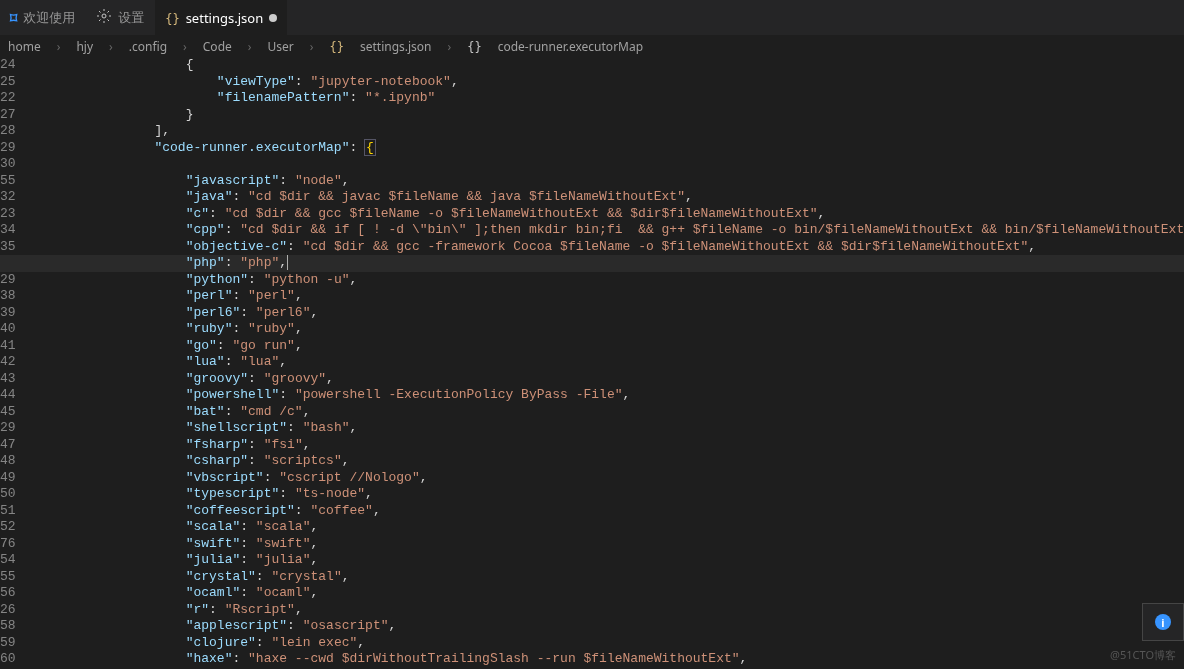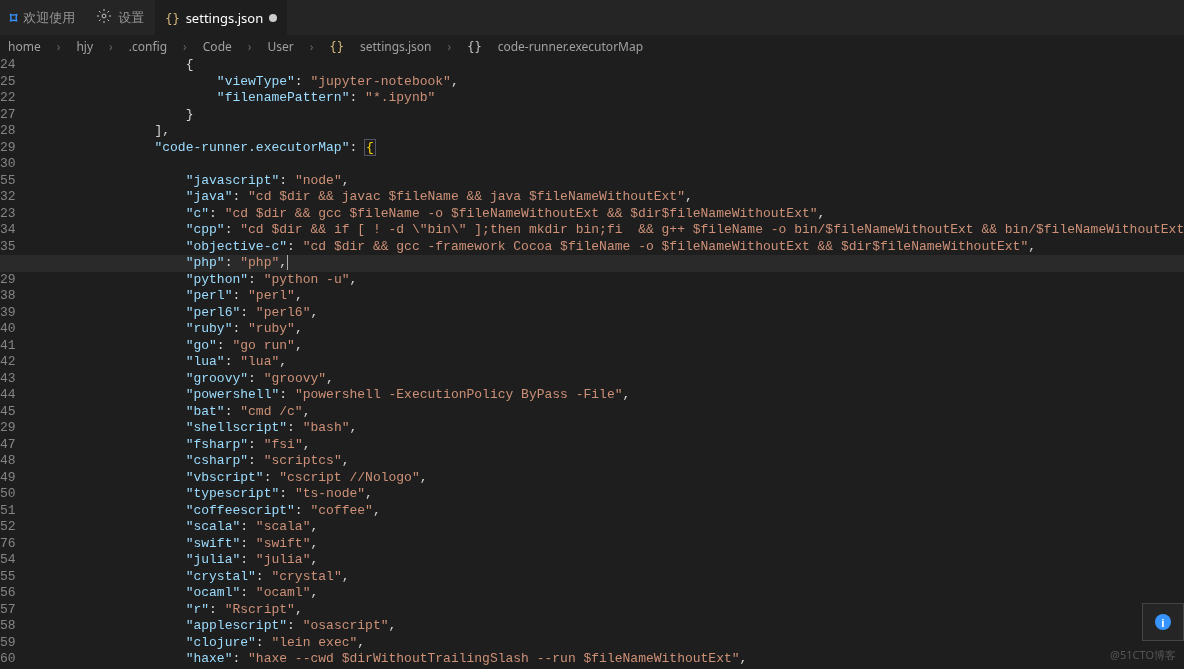--- a/index.html
+++ b/index.html
@@ -192,21 +192,21 @@
       <div class="ln">47</div>
       <div class="ln">48</div>
       <div class="ln">49</div>
       <div class="ln">50</div>
       <div class="ln">51</div>
       <div class="ln">52</div>
       <div class="ln">76</div>
       <div class="ln">54</div>
       <div class="ln">55</div>
       <div class="ln">56</div>
-      <div class="ln">57</div>
+      <div class="ln">26</div>
       <div class="ln">58</div>
       <div class="ln">59</div>
       <div class="ln">60</div>
       <div class="ln">61</div>
     </div>
   <div class="code"><div class="row">                    <span class="tok-punc">{</span></div><div class="row">                        <span class="tok-key">"viewType"</span><span class="tok-punc">: </span><span class="tok-str">"jupyter-notebook"</span><span class="tok-punc">,</span></div><div class="row">                        <span class="tok-key">"filenamePattern"</span><span class="tok-punc">: </span><span class="tok-str">"*.ipynb"</span></div><div class="row">                    <span class="tok-punc">}</span></div><div class="row">                <span class="tok-punc">],</span></div><div class="row">                <span class="tok-key">"code-runner.executorMap"</span><span class="tok-punc">: </span><span class="tok-brace" style="outline:1px solid #556;padding:0 1px;">{</span></div><div class="row">        <span class="tok-punc"></span></div><div class="row">                    <span class="tok-key">"javascript"</span><span class="tok-punc">: </span><span class="tok-str">"node"</span><span class="tok-punc">,</span></div><div class="row">                    <span class="tok-key">"java"</span><span class="tok-punc">: </span><span class="tok-str">"cd $dir &amp;&amp; javac $fileName &amp;&amp; java $fileNameWithoutExt"</span><span class="tok-punc">,</span></div><div class="row">                    <span class="tok-key">"c"</span><span class="tok-punc">: </span><span class="tok-str">"cd $dir &amp;&amp; gcc $fileName -o $fileNameWithoutExt &amp;&amp; $dir$fileNameWithoutExt"</span><span class="tok-punc">,</span></div><div class="row">                    <span class="tok-key">"cpp"</span><span class="tok-punc">: </span><span class="tok-str">"cd $dir &amp;&amp; if [ ! -d \"bin\" ];then mkdir bin;fi  &amp;&amp; g++ $fileName -o bin/$fileNameWithoutExt &amp;&amp; bin/$fileNameWithoutExt"</span></div><div class="row">                    <span class="tok-key">"objective-c"</span><span class="tok-punc">: </span><span class="tok-str">"cd $dir &amp;&amp; gcc -framework Cocoa $fileName -o $fileNameWithoutExt &amp;&amp; $dir$fileNameWithoutExt"</span><span class="tok-punc">,</span></div><div class="row active-bg">                    <span class="tok-key">"php"</span><span class="tok-punc">: </span><span class="tok-str">"php"</span><span class="tok-punc">,</span><span class="cursor"></span></div><div class="row">                    <span class="tok-key">"python"</span><span class="tok-punc">: </span><span class="tok-str">"python -u"</span><span class="tok-punc">,</span></div><div class="row">                    <span class="tok-key">"perl"</span><span class="tok-punc">: </span><span class="tok-str">"perl"</span><span class="tok-punc">,</span></div><div class="row">                    <span class="tok-key">"perl6"</span><span class="tok-punc">: </span><span class="tok-str">"perl6"</span><span class="tok-punc">,</span></div><div class="row">                    <span class="tok-key">"ruby"</span><span class="tok-punc">: </span><span class="tok-str">"ruby"</span><span class="tok-punc">,</span></div><div class="row">                    <span class="tok-key">"go"</span><span class="tok-punc">: </span><span class="tok-str">"go run"</span><span class="tok-punc">,</span></div><div class="row">                    <span class="tok-key">"lua"</span><span class="tok-punc">: </span><span class="tok-str">"lua"</span><span class="tok-punc">,</span></div><div class="row">                    <span class="tok-key">"groovy"</span><span class="tok-punc">: </span><span class="tok-str">"groovy"</span><span class="tok-punc">,</span></div><div class="row">                    <span class="tok-key">"powershell"</span><span class="tok-punc">: </span><span class="tok-str">"powershell -ExecutionPolicy ByPass -File"</span><span class="tok-punc">,</span></div><div class="row">                    <span class="tok-key">"bat"</span><span class="tok-punc">: </span><span class="tok-str">"cmd /c"</span><span class="tok-punc">,</span></div><div class="row">                    <span class="tok-key">"shellscript"</span><span class="tok-punc">: </span><span class="tok-str">"bash"</span><span class="tok-punc">,</span></div><div class="row">                    <span class="tok-key">"fsharp"</span><span class="tok-punc">: </span><span class="tok-str">"fsi"</span><span class="tok-punc">,</span></div><div class="row">                    <span class="tok-key">"csharp"</span><span class="tok-punc">: </span><span class="tok-str">"scriptcs"</span><span class="tok-punc">,</span></div><div class="row">                    <span class="tok-key">"vbscript"</span><span class="tok-punc">: </span><span class="tok-str">"cscript //Nologo"</span><span class="tok-punc">,</span></div><div class="row">                    <span class="tok-key">"typescript"</span><span class="tok-punc">: </span><span class="tok-str">"ts-node"</span><span class="tok-punc">,</span></div><div class="row">                    <span class="tok-key">"coffeescript"</span><span class="tok-punc">: </span><span class="tok-str">"coffee"</span><span class="tok-punc">,</span></div><div class="row">                    <span class="tok-key">"scala"</span><span class="tok-punc">: </span><span class="tok-str">"scala"</span><span class="tok-punc">,</span></div><div class="row">                    <span class="tok-key">"swift"</span><span class="tok-punc">: </span><span class="tok-str">"swift"</span><span class="tok-punc">,</span></div><div class="row">                    <span class="tok-key">"julia"</span><span class="tok-punc">: </span><span class="tok-str">"julia"</span><span class="tok-punc">,</span></div><div class="row">                    <span class="tok-key">"crystal"</span><span class="tok-punc">: </span><span class="tok-str">"crystal"</span><span class="tok-punc">,</span></div><div class="row">                    <span class="tok-key">"ocaml"</span><span class="tok-punc">: </span><span class="tok-str">"ocaml"</span><span class="tok-punc">,</span></div><div class="row">                    <span class="tok-key">"r"</span><span class="tok-punc">: </span><span class="tok-str">"Rscript"</span><span class="tok-punc">,</span></div><div class="row">                    <span class="tok-key">"applescript"</span><span class="tok-punc">: </span><span class="tok-str">"osascript"</span><span class="tok-punc">,</span></div><div class="row">                    <span class="tok-key">"clojure"</span><span class="tok-punc">: </span><span class="tok-str">"lein exec"</span><span class="tok-punc">,</span></div><div class="row">                    <span class="tok-key">"haxe"</span><span class="tok-punc">: </span><span class="tok-str">"haxe --cwd $dirWithoutTrailingSlash --run $fileNameWithoutExt"</span><span class="tok-punc">,</span></div><div class="row">                    <span class="tok-key">"rust"</span><span class="tok-punc">: </span><span class="tok-str">"cd $dir &amp;&amp; rustc $fileName &amp;&amp; $dir$fileNameWithoutExt"</span><span class="tok-punc">,</span></div></div>
   <div class="minimap"></div>
 </div>
 
 <div class="notification">

